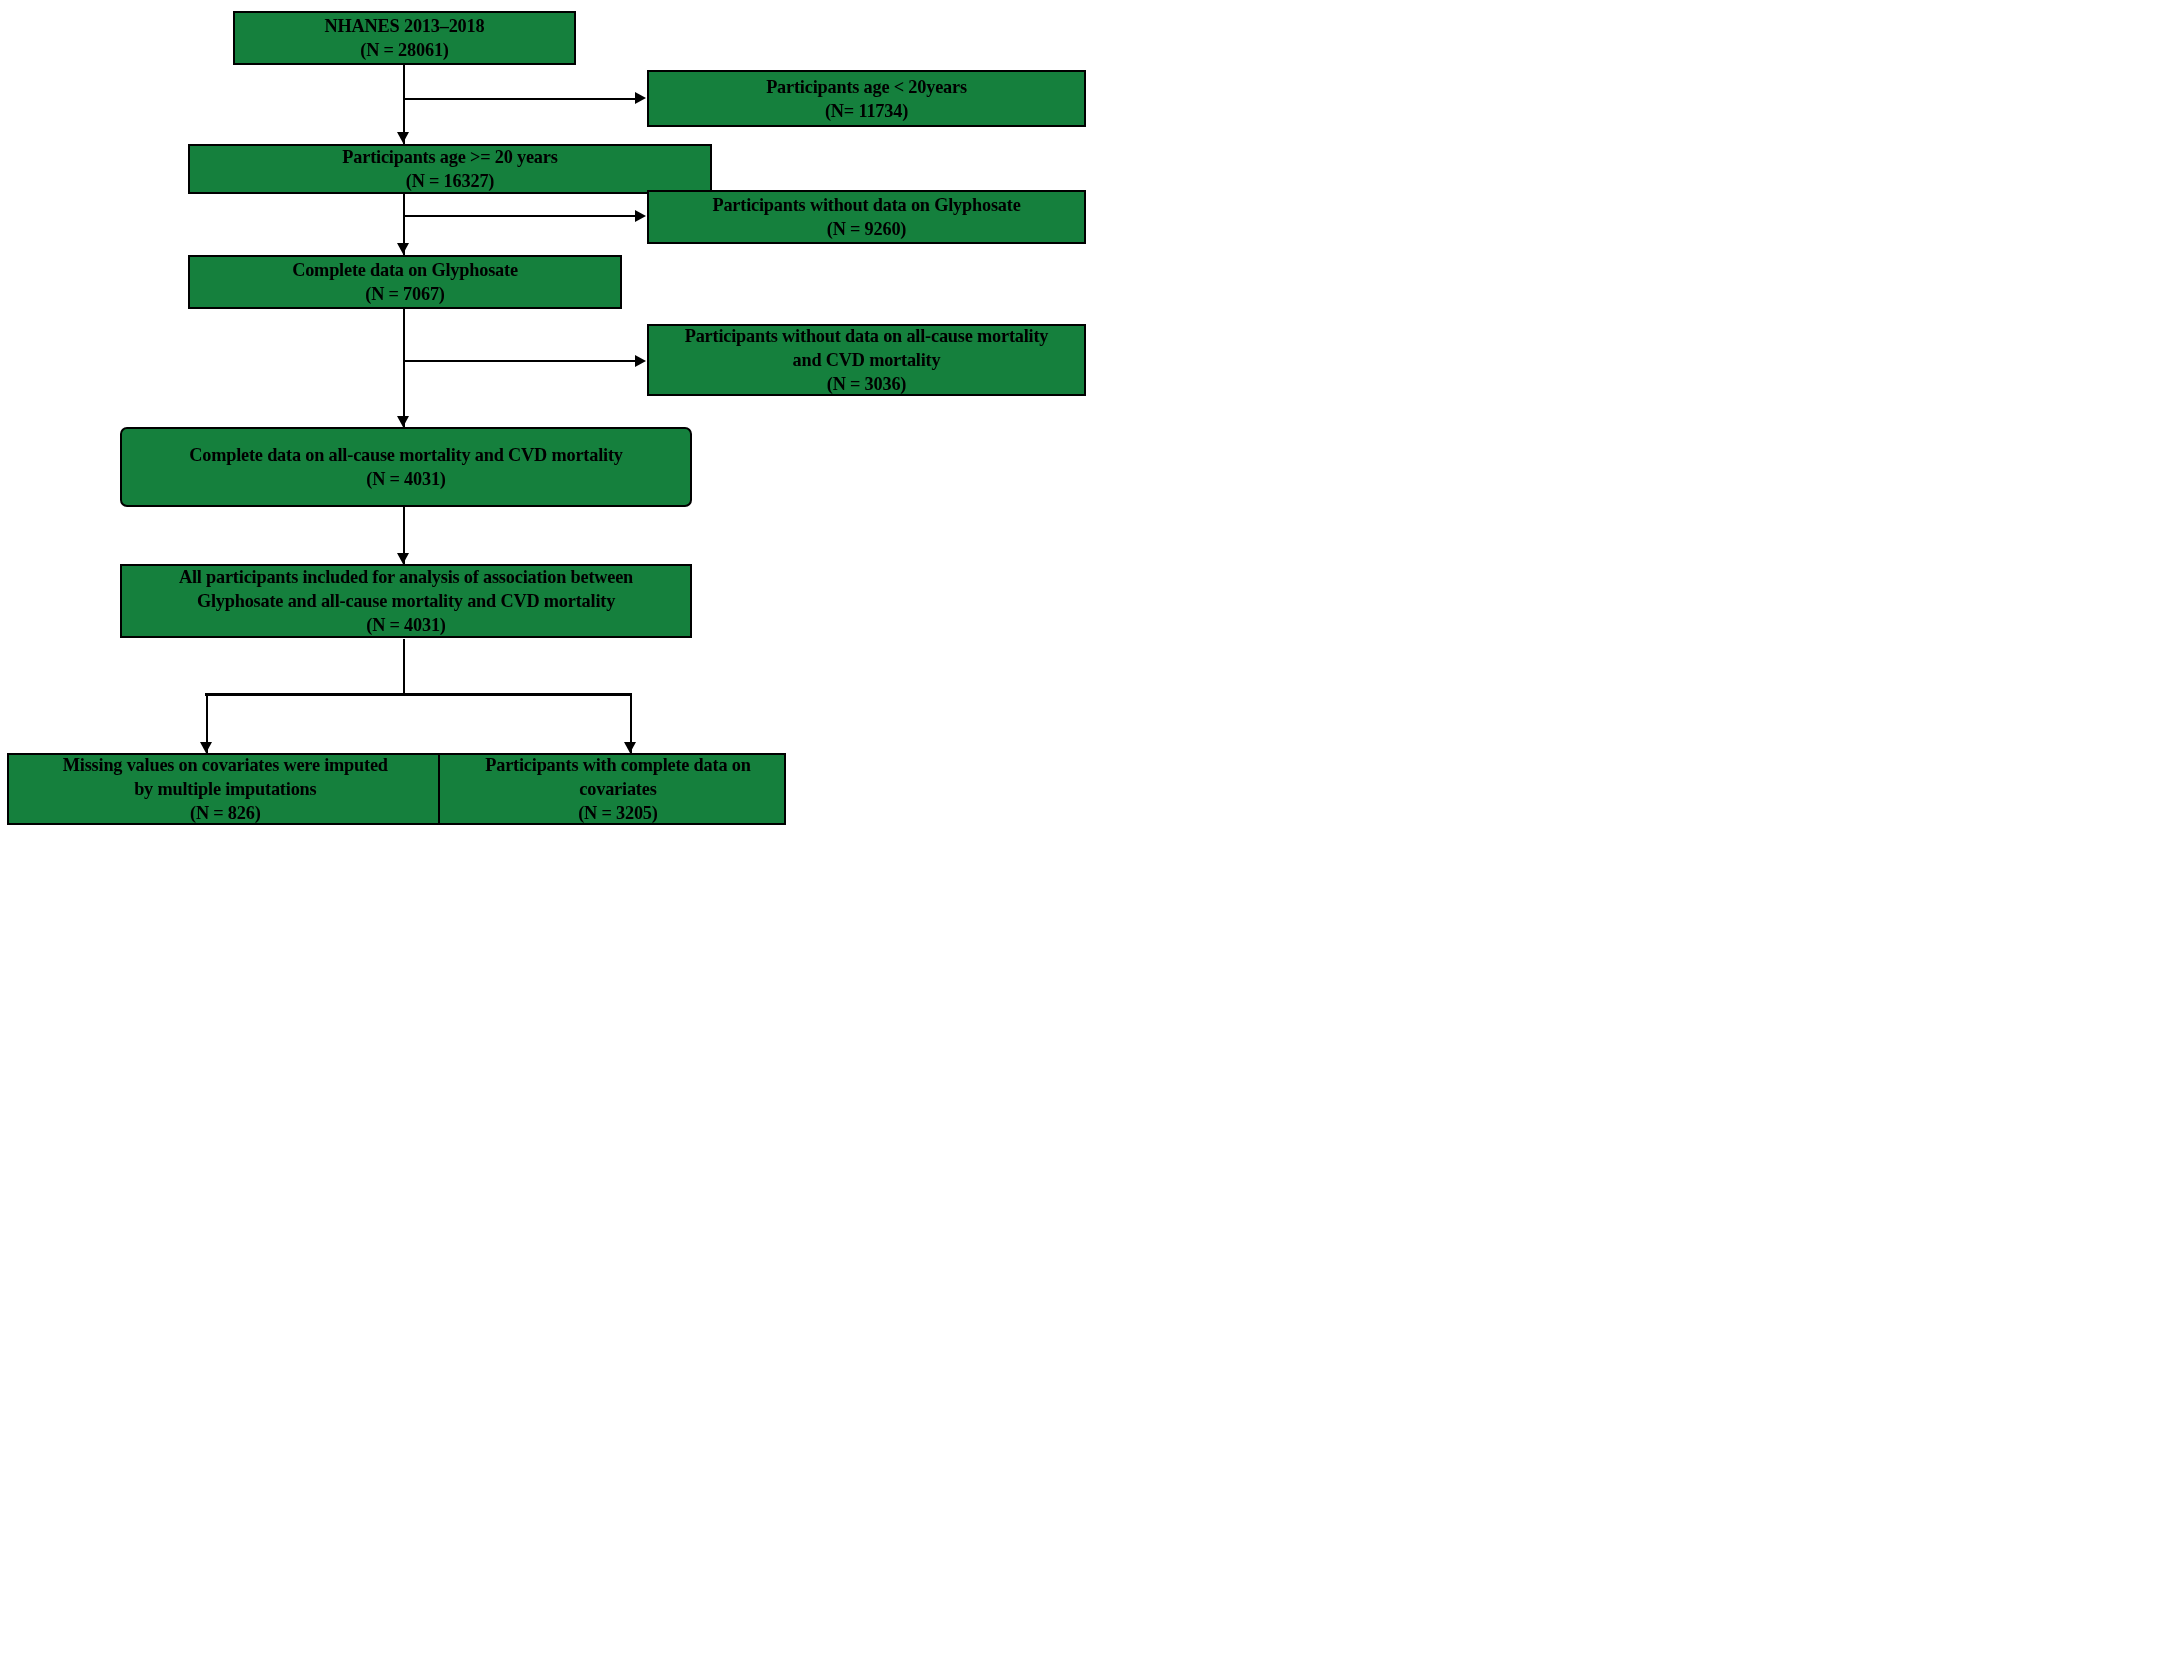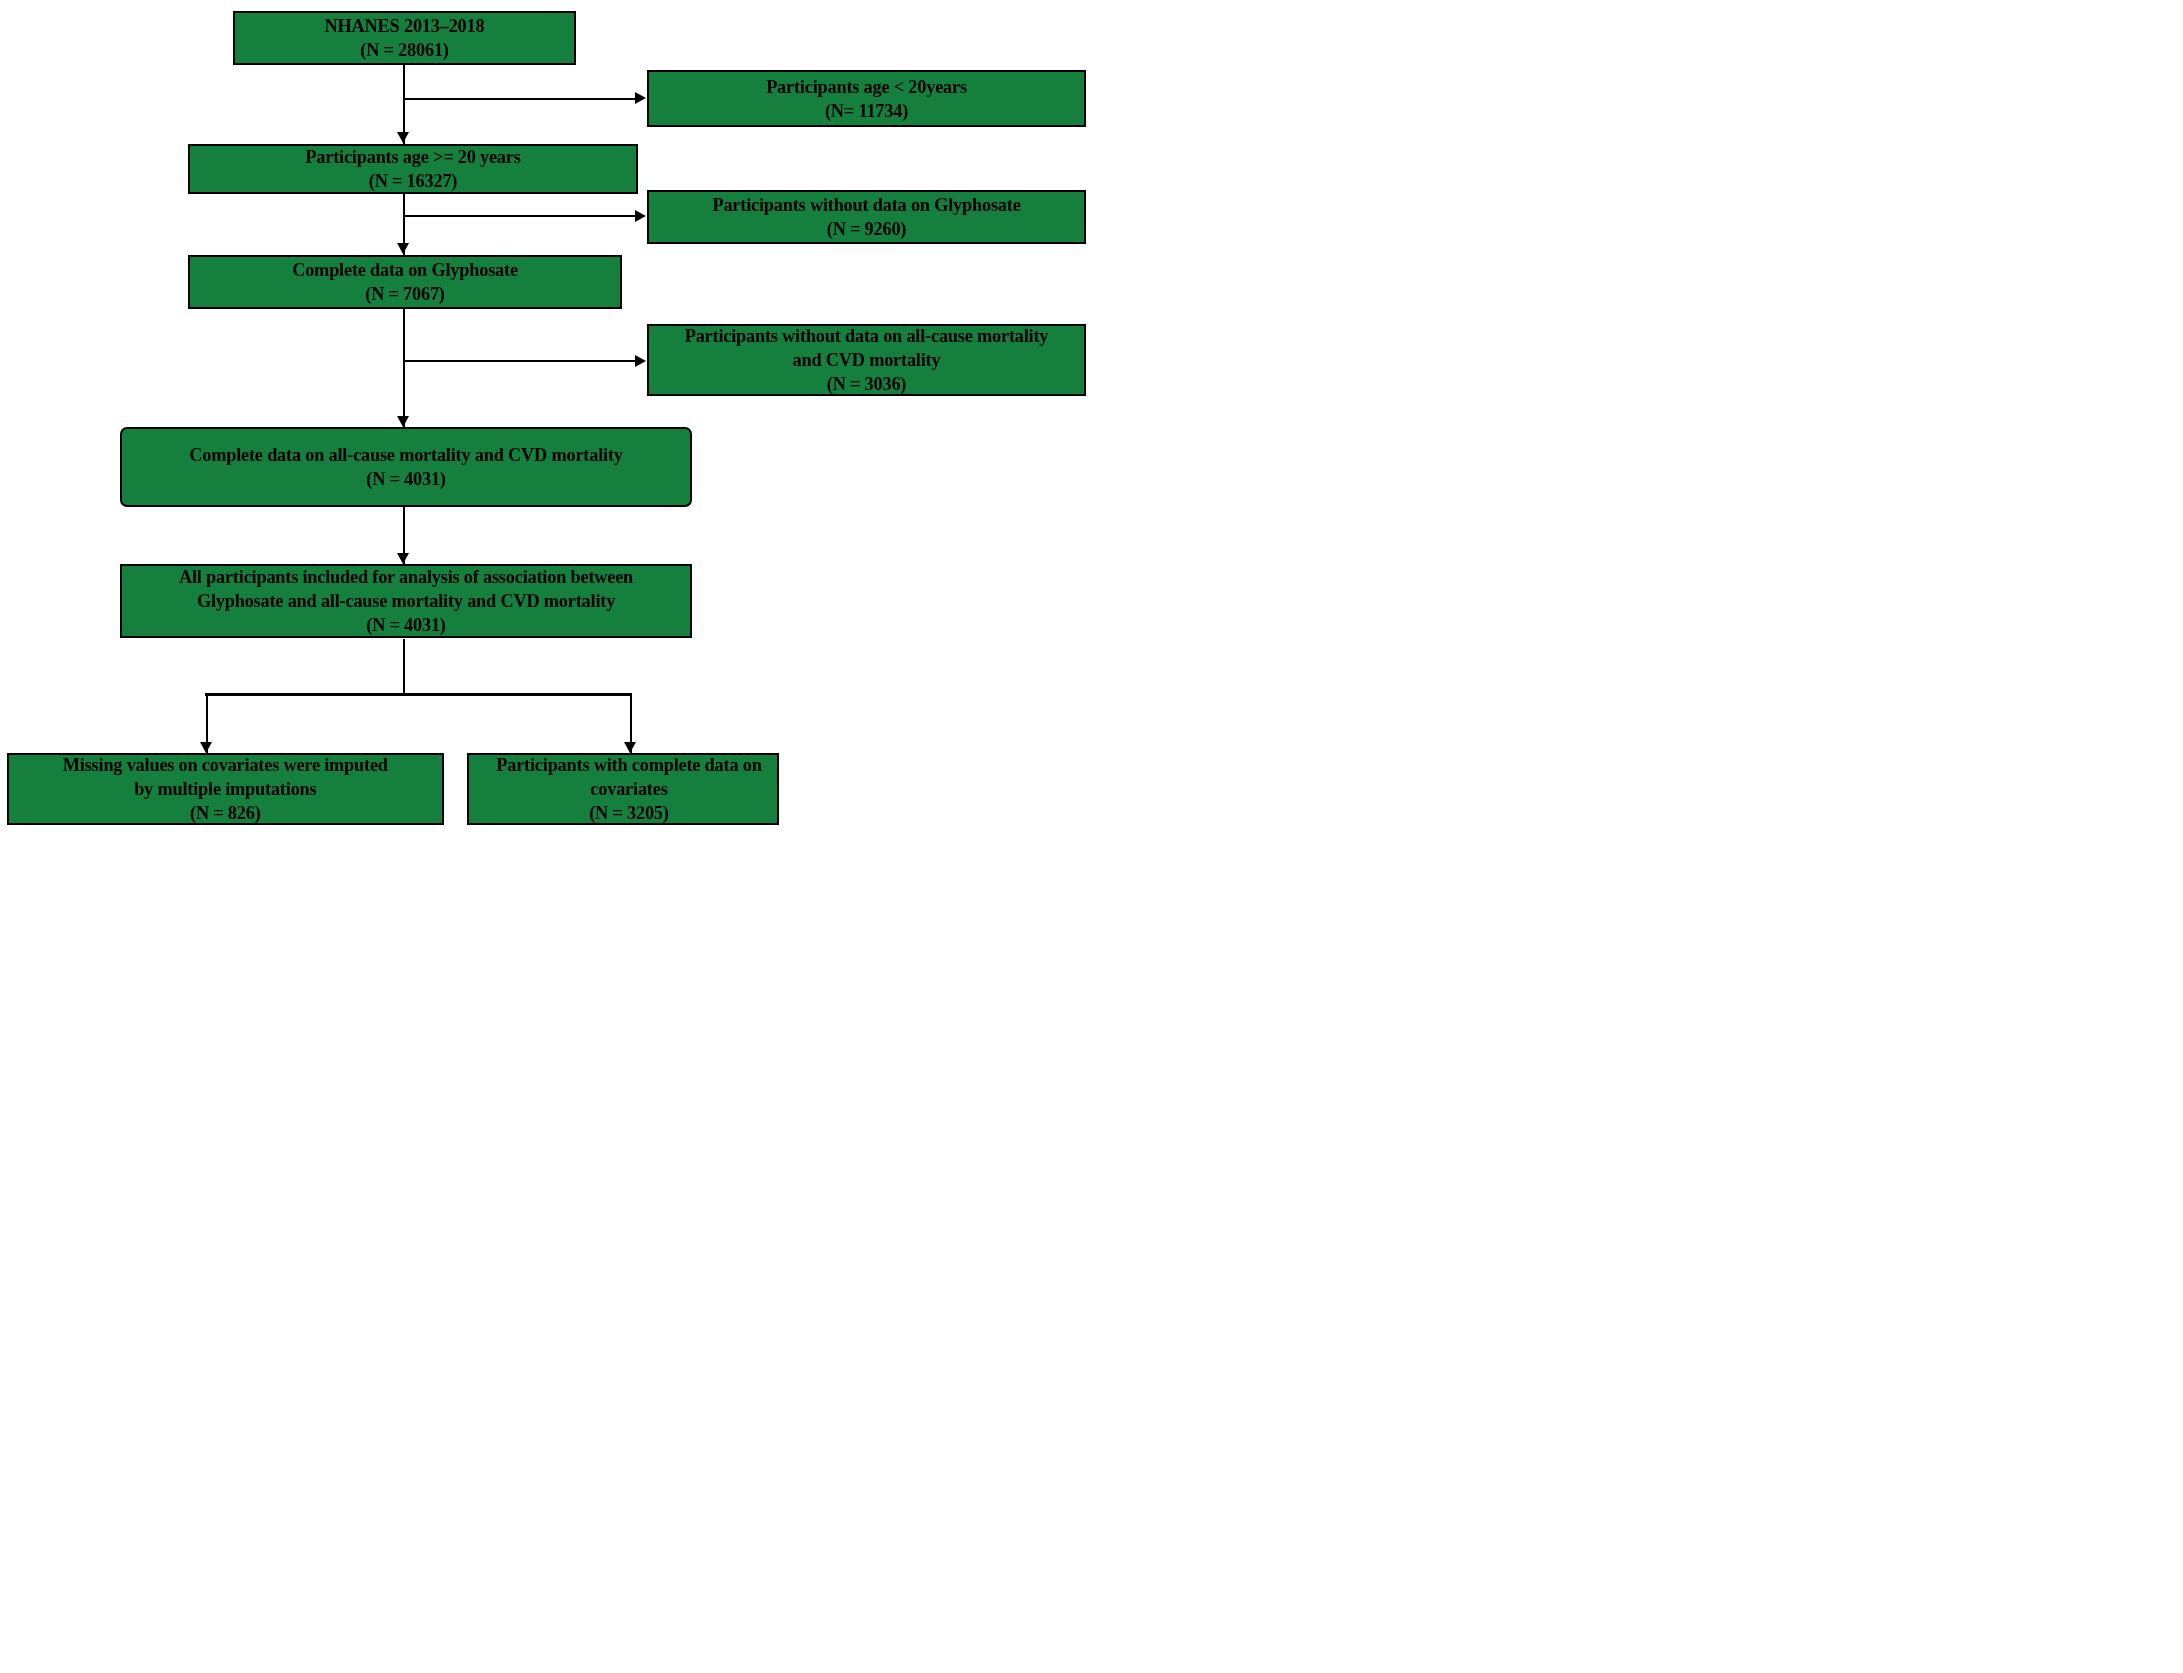--- a/index.html
+++ b/index.html
@@ -66,21 +66,21 @@
 </head>
 <body>
 
 <div class="canvas">
 
   <div class="box" style="left:233px; top:10.8px; width:343px; height:54px;">
     <div class="bl">NHANES 2013–2018</div>
     <div class="bl">(N = 28061)</div>
   </div>
 
-  <div class="box" style="left:188px; top:144px; width:450px; height:50px;">
+  <div class="box" style="left:188px; top:144px; width:524px; height:50px;">
     <div class="bl">Participants age &gt;= 20 years</div>
     <div class="bl">(N = 16327)</div>
   </div>
 
   <div class="box" style="left:188px; top:255px; width:434px; height:54px;">
     <div class="bl">Complete data on Glyphosate</div>
     <div class="bl">(N = 7067)</div>
   </div>
 
   <div class="box" style="left:120px; top:427px; width:572px; height:80px;border-radius:7px;">
@@ -109,21 +109,21 @@
     <div class="bl">and CVD mortality</div>
     <div class="bl">(N = 3036)</div>
   </div>
 
   <div class="box" style="left:6.8px; top:753px; width:437px; height:72px;align-items:center;">
     <div class="bl">Missing values on covariates were imputed</div>
     <div class="bl">by multiple imputations</div>
     <div class="bl">(N = 826)</div>
   </div>
 
-  <div class="box" style="left:467px; top:753px; width:312px; height:72px;padding-left:16px;">
+  <div class="box" style="left:438px; top:753px; width:348px; height:72px;padding-left:16px;">
     <div class="bl">Participants with complete data on</div>
     <div class="bl">covariates</div>
     <div class="bl">(N = 3205)</div>
   </div>
 
   <div class="vline" style="left:403px; top:65px; height:79px;"></div>
   <div class="ah-down" style="left:397px; top:132px;"></div>
 
   <div class="vline" style="left:403px; top:194px; height:61px;"></div>
   <div class="ah-down" style="left:397px; top:243px;"></div>

